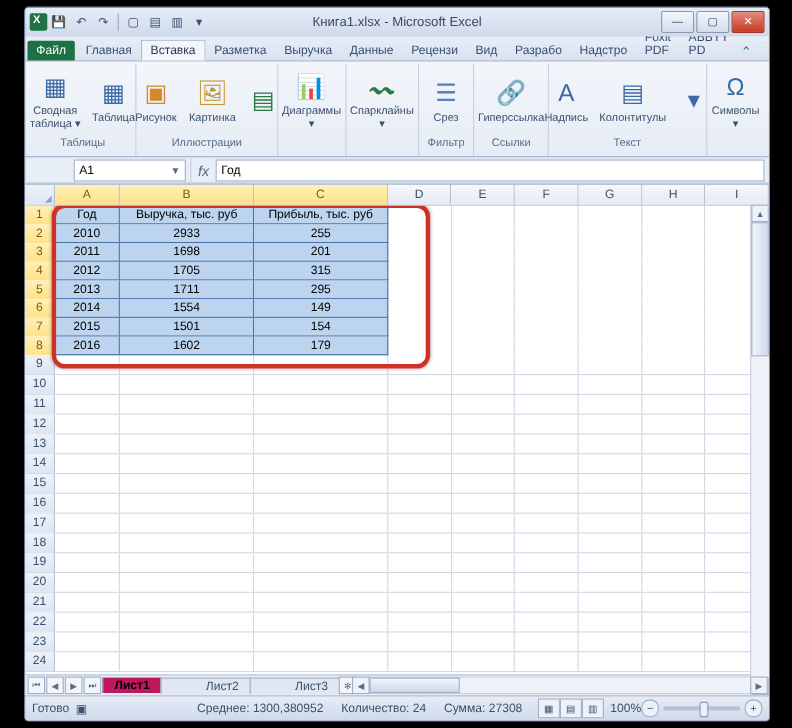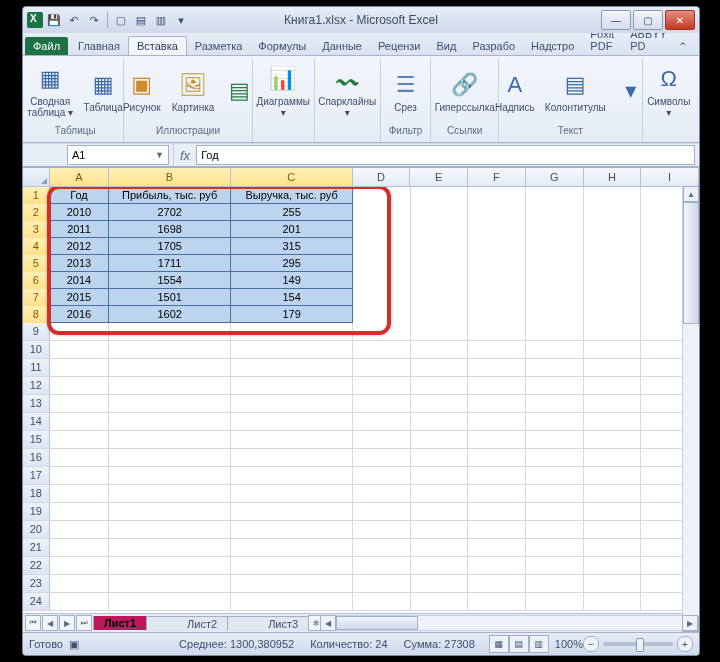--- a/index.html
+++ b/index.html
@@ -122,21 +122,21 @@
       <div class="winbtn">▢</div>
       <div class="winbtn close">✕</div>
     </div>
   </div>
 
   <div class="tabs">
     <div class="tab file">Файл</div>
     <div class="tab">Главная</div>
     <div class="tab active">Вставка</div>
     <div class="tab">Разметка</div>
-    <div class="tab">Формулы</div>
+    <div class="tab">Выручка</div>
     <div class="tab">Данные</div>
     <div class="tab">Рецензи</div>
     <div class="tab">Вид</div>
     <div class="tab">Разрабо</div>
     <div class="tab">Надстро</div>
     <div class="tab">Foxit PDF</div>
     <div class="tab">ABBYY PD</div>
     <div class="helpgroup">
       <span>⌃</span>
       <span>❔</span>
@@ -265,33 +265,33 @@
           <div class="ch" style="width: 62px;">F</div>
           <div class="ch" style="width: 62px;">G</div>
           <div class="ch" style="width: 62px;">H</div>
           <div class="ch" style="width: 62px;">I</div>
         </div>
     <div class="gridbody" id="gridbody">
       <div class="redbox"></div>
     <div class="row srow">
             <div class="rh sel">1</div>
             <div class="cell dataA sel hdr">Год</div>
+            <div class="cell dataB sel hdr">Выручка, тыс. руб</div>
             <div class="cell dataC sel hdr">Прибыль, тыс. руб</div>
-            <div class="cell dataB sel hdr">Выручка, тыс. руб</div>
             <div class="cell rest"></div>
             <div class="cell rest"></div>
             <div class="cell rest"></div>
             <div class="cell rest"></div>
             <div class="cell rest"></div>
             <div class="cell rest"></div>
           </div>
           <div class="row srow">
             <div class="rh sel">2</div>
             <div class="cell dataA sel">2010</div>
-            <div class="cell dataB sel">2702</div>
+            <div class="cell dataB sel">2933</div>
             <div class="cell dataC sel">255</div>
             <div class="cell rest"></div>
             <div class="cell rest"></div>
             <div class="cell rest"></div>
             <div class="cell rest"></div>
             <div class="cell rest"></div>
             <div class="cell rest"></div>
           </div>
           <div class="row srow">
             <div class="rh sel">3</div>

